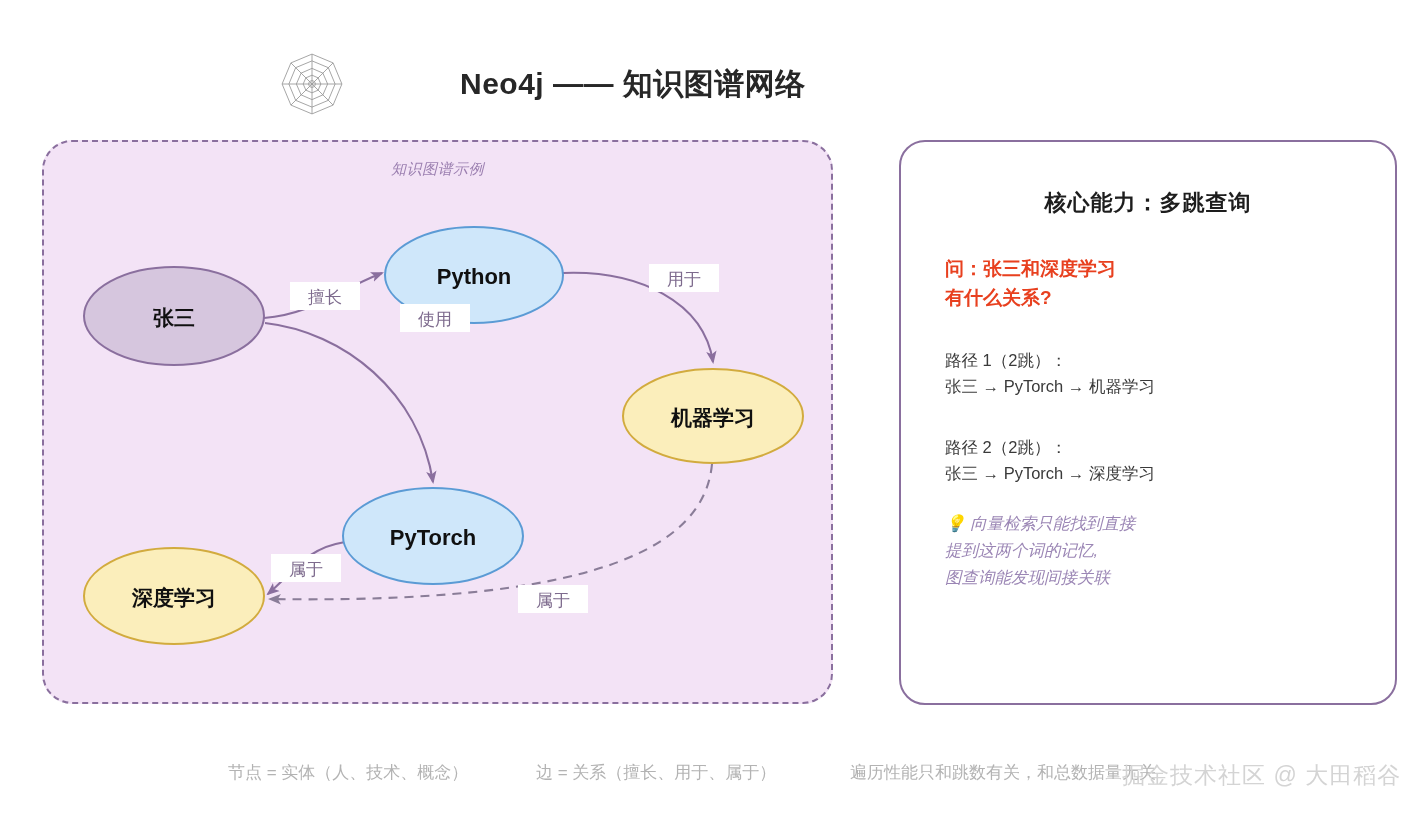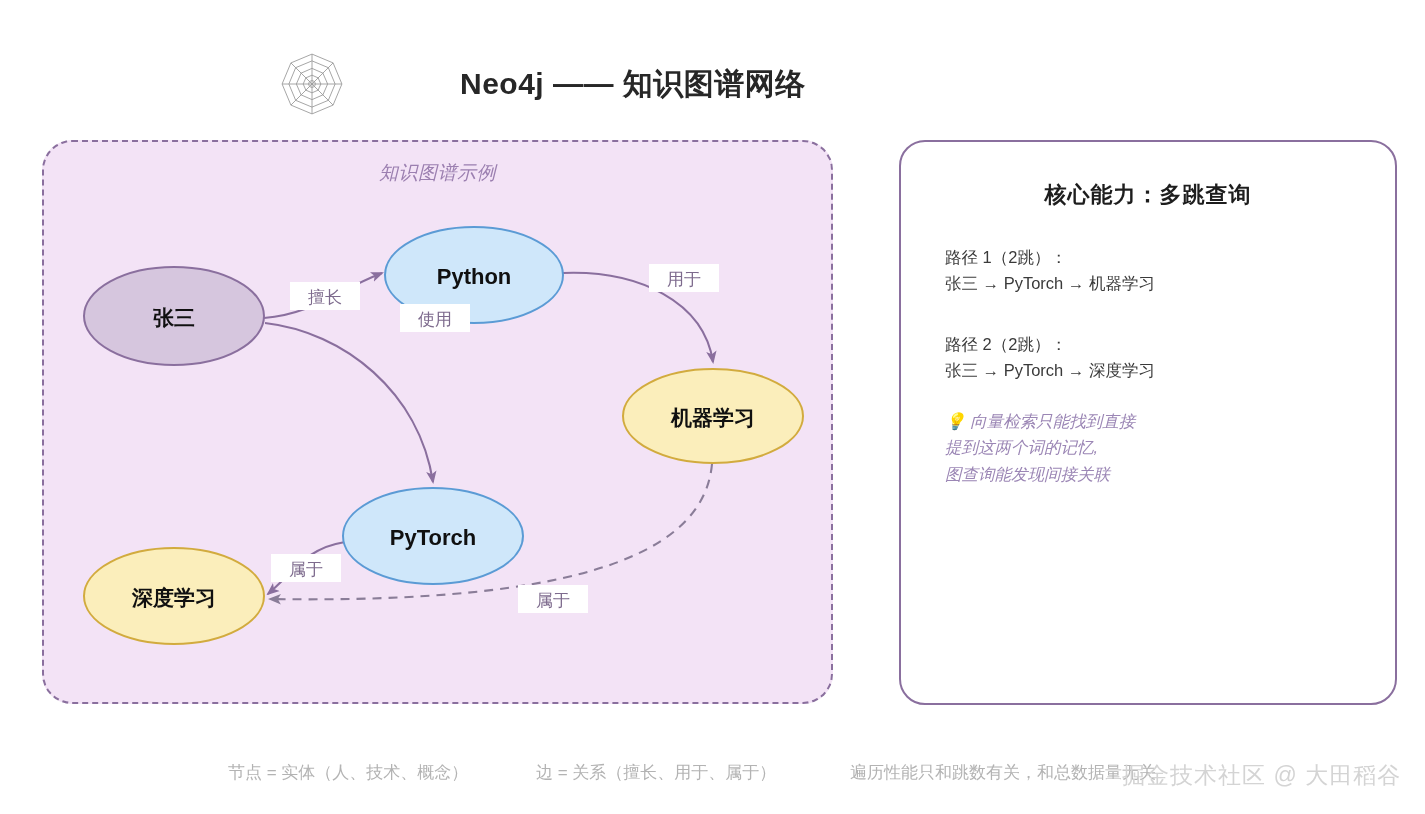--- a/index.html
+++ b/index.html
@@ -57,21 +57,21 @@
     border: 2px dashed #8a6f9e;
     border-radius: 30px;
     box-sizing: border-box;
   }
   #graph-caption {
     position: absolute;
     left: 0;
     top: 18px;
     width: 100%;
     text-align: center;
-    font-size: 19px;
+    font-size: 15px;
     font-style: italic;
     color: #9b7fb0;
     letter-spacing: 0.5px;
   }
   #graph-svg {
     position: absolute;
     left: 0;
     top: 0;
     width: 791px;
     height: 564px;
@@ -110,21 +110,21 @@
   #info-panel {
     position: absolute;
     left: 899px;
     top: 140px;
     width: 498px;
     height: 565px;
     background: #ffffff;
     border: 2px solid #8a6f9e;
     border-radius: 26px;
     box-sizing: border-box;
-    padding: 32px 44px;
+    padding: 40px 44px;
   }
   #info-title {
     text-align: center;
     font-size: 22px;
     font-weight: bold;
     color: #1d1d1d;
     letter-spacing: 1px;
     margin-top: 6px;
   }
   #info-question {
@@ -277,20 +277,22 @@
       <g>
         <rect class="edge-label-bg" x="474" y="443" width="70" height="28"></rect>
         <text class="edge-label-text" x="509" y="458">属于</text>
       </g>
     </g>
   </svg>
 </div>
 
 <div id="info-panel">
   <div id="info-title">核心能力：多跳查询</div>
+  <div id="info-question">问：张三和深度学习
+有什么关系?</div>
 
   <div class="path-block">
     <div class="path-title">路径 1（2跳）：</div>
     <div class="path-route">张三 → PyTorch → 机器学习</div>
   </div>
 
   <div class="path-block">
     <div class="path-title">路径 2（2跳）：</div>
     <div class="path-route">张三 → PyTorch → 深度学习</div>
   </div>

